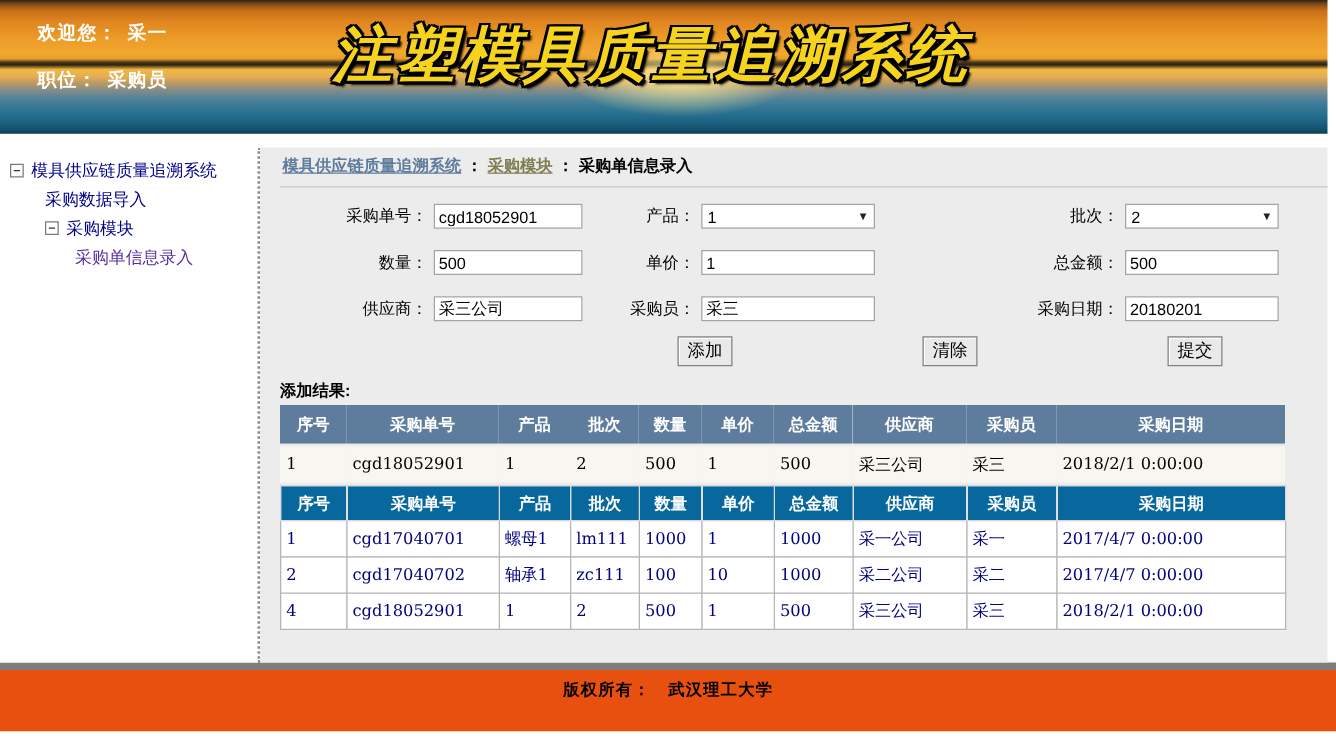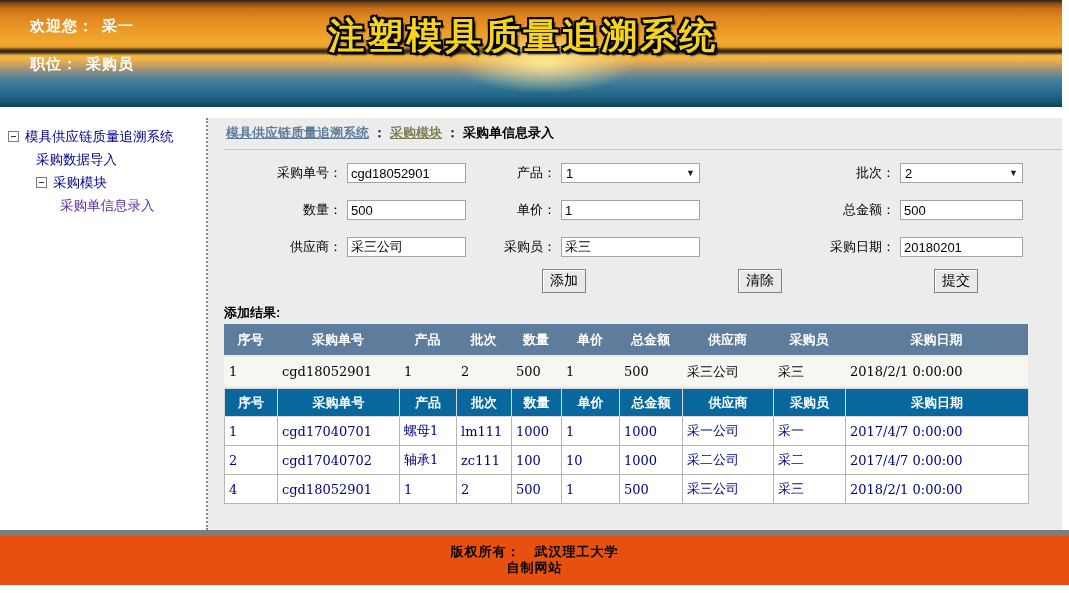--- a/index.html
+++ b/index.html
@@ -17,22 +17,22 @@
         #f2a82f 40%, #e89d2a 44%, #4f3a1e 46.5%, #2b2214 48.5%,
         #f2b83e 52%, #e6ae52 57%, #bd9a62 62%, #7e8c8c 68%,
         #49809a 75%, #2d7392 83%, #1d6384 91%, #14536e 96%, #0d4056 100%);
   }
   .hdr-left { position:absolute; left:18px; top:16px; color:#fff; font-weight:bold; font-size:15px; letter-spacing:1px;margin-left:12px; }
   .hdr-line { display:flex; align-items:center; height:20px; }
   .hdr-line + .hdr-line { margin-top:18px; }
   .hdr-line .lab { margin-right:8px; }
   .app-title {
     position:absolute; left:50%; top:12px; transform:translateX(-52%);
-    font-family:"DejaVu Serif", serif; font-weight:bold;
-    font-size:36px; letter-spacing:3px; color:#f6d31e; white-space:nowrap;
+    font-family:"DejaVu Serif", serif; font-style:italic; font-weight:bold;
+    font-size:48px; letter-spacing:3px; color:#f6d31e; white-space:nowrap;
     text-shadow:2px 0 0 #000, -2px 0 0 #000, 0 2px 0 #000, 0 -2px 0 #000,
                 2px 2px 0 #000, -2px -2px 0 #000, 2px -2px 0 #000, -2px 2px 0 #000, 3px 3px 2px #000;
   }
 
   .gap { height:11px; background:#fff; }
 
   
   .content { display:flex; min-height:412px; margin-right:7px; }
   .sidebar { width:208px; background:#fff; border-right:2px dotted #8a8a8a; padding-top:7px; font-size:13.5px; color:#00008b; }
   .tree-row { display:flex; align-items:center; height:23px; cursor:pointer; white-space:nowrap; }
@@ -296,17 +296,16 @@
           </tbody>
         </table>
 
     </main>
   </div>
 
   <footer>
     <div class="footer-strip"></div>
     <div class="footer-orange">
       <div>版权所有：　武汉理工大学</div>
-      <div>自制网站</div>
     </div>
   </footer>
 
 </div>
 
 </body></html>

